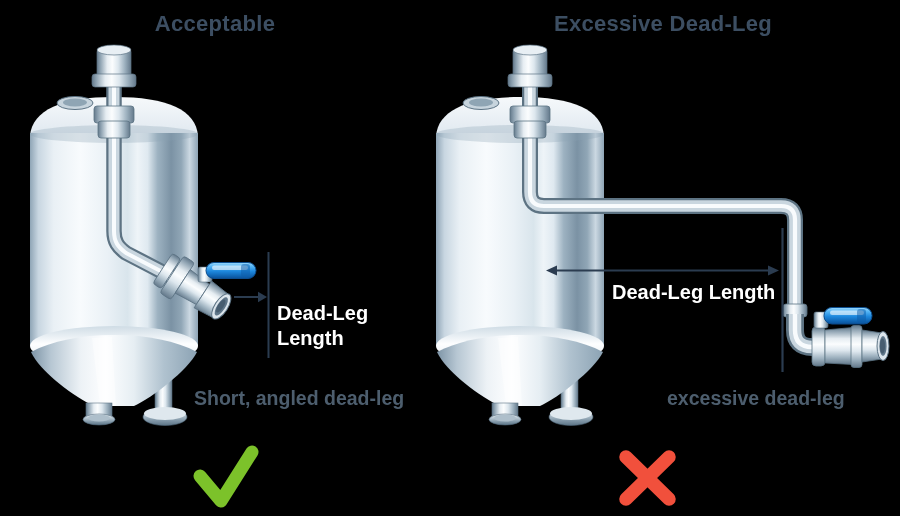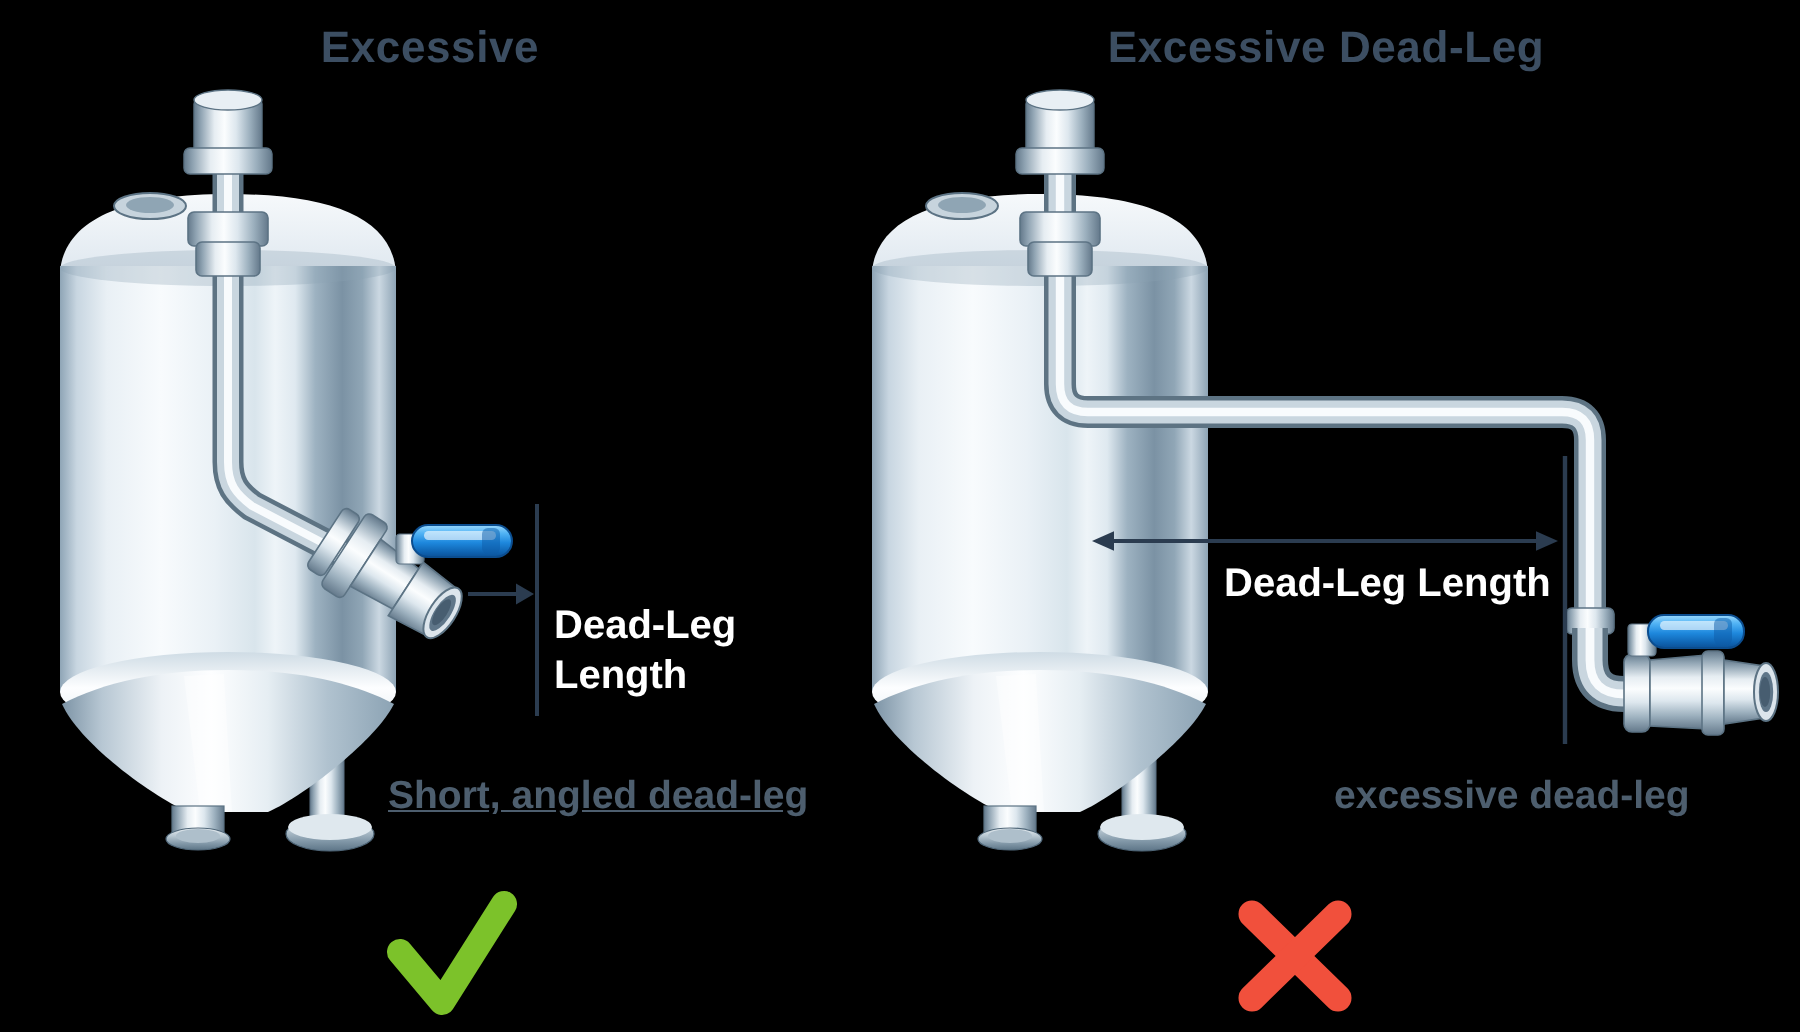--- a/index.html
+++ b/index.html
@@ -188,24 +188,24 @@
         <polygon points="779,270.5 768,265.6 768,275.4" fill="#2b3c50" stroke="none"></polygon>
       </g>
 
       <g stroke="#f1503c" stroke-width="13.5" stroke-linecap="round">
         <line x1="626" y1="457" x2="669" y2="499"></line>
         <line x1="669" y1="457" x2="626" y2="499"></line>
       </g>
     </g>
   </svg>
 
-  <div class="label title" style="left:95px; top:11px; width:240px;">Excessive</div>
+  <div class="label title" style="left:95px; top:11px; width:240px;">Acceptable</div>
 
   <div class="label title" style="left:527px; top:11px; width:272px;">Excessive Dead-Leg</div>
 
   <div class="label dim-label wrap" style="left:277px; top:301px;">Dead-Leg Length</div>
 
   <div class="label dim-label nowrap" style="left:612px; top:280px;">Dead-Leg Length</div>
 
-  <div class="label caption" style="left:194px; top:387px;text-decoration:underline;">Short, angled dead-leg</div>
+  <div class="label caption" style="left:194px; top:387px;">Short, angled dead-leg</div>
 
   <div class="label caption" style="left:667px; top:387px;">excessive dead-leg</div>
 </div>
 
 </body></html>

